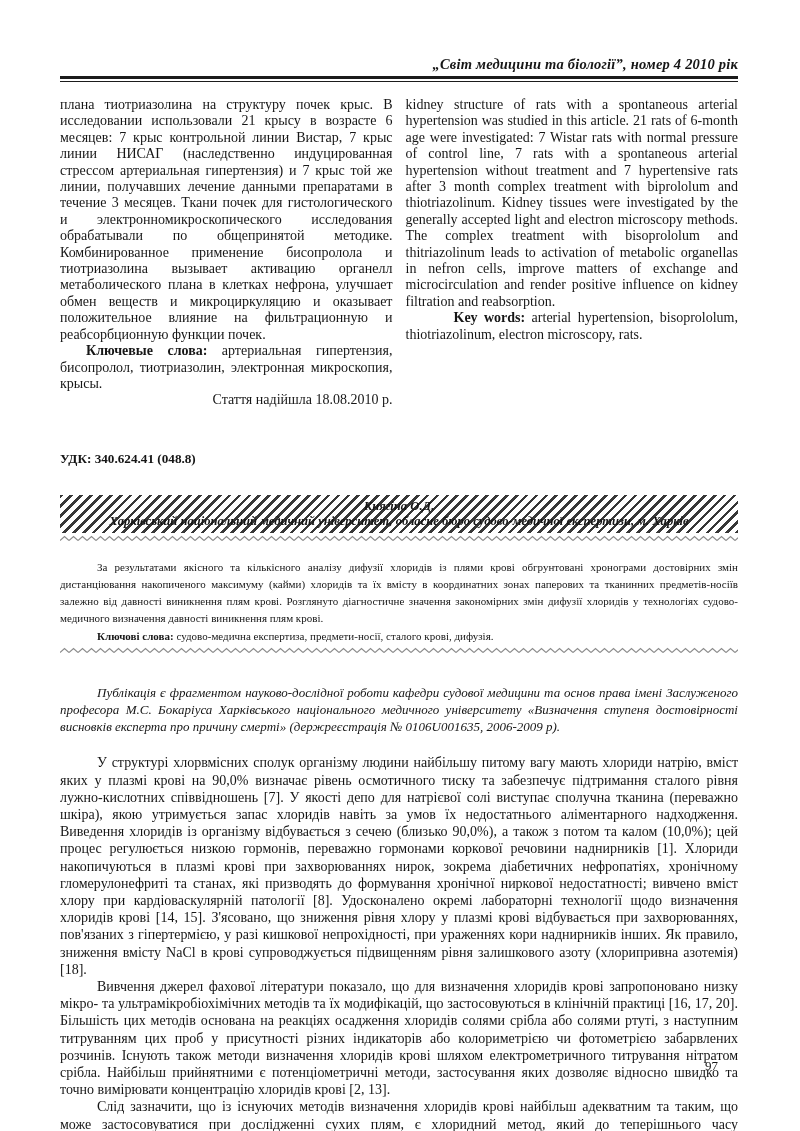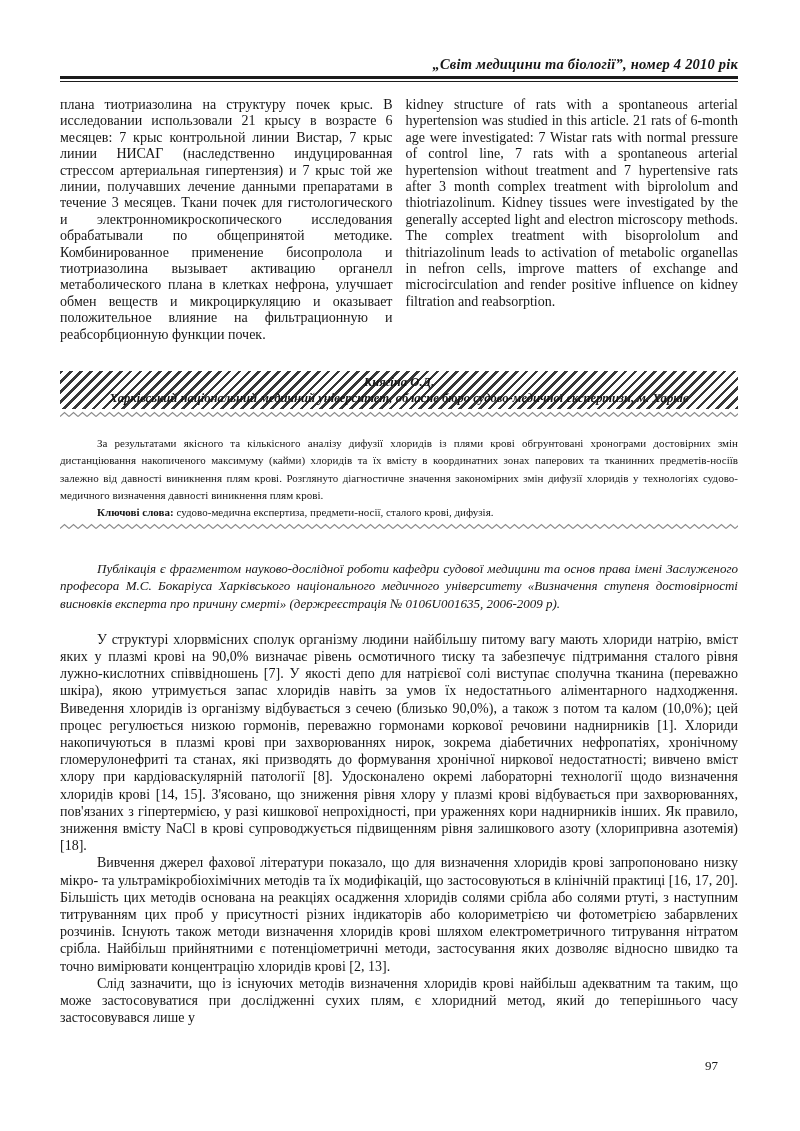--- a/index.html
+++ b/index.html
@@ -56,26 +56,30 @@
 <body>
 
 <div class="page">
 
   <div class="journal-line">„Світ медицини та біології”, номер 4 2010 рік</div>
   <div class="header-rule"></div>
 
   <div class="two-col">
     <div class="col">
       <p>плана тиотриазолина на структуру почек крыс. В исследовании использовали 21 крысу в возрасте 6 месяцев: 7 крыс контрольной линии Вистар, 7 крыс линии НИСАГ (наследственно индуцированная стрессом артериальная гипертензия) и 7 крыс той же линии, получавших лечение данными препаратами в течение 3 месяцев. Ткани почек для гистологического и электронномикроскопического исследования обрабатывали по общепринятой методике. Комбинированное применение бисопролола и тиотриазолина вызывает активацию органелл метаболического плана в клетках нефрона, улучшает обмен веществ и микроциркуляцию и оказывает положительное влияние на фильтрационную и реабсорбционную функции почек.</p>
+      <p class="kw-ru"><b class="inline-label">Ключевые слова:</b> <span>артериальная гипертензия, бисопролол, тиотриазолин, электронная микроскопия, крысы.</span></p>
+      <p class="received">Стаття надійшла 18.08.2010 р.</p>
     </div>
     <div class="col">
       <p>kidney structure of rats with a spontaneous arterial hypertension was studied in this article. 21 rats of 6-month age were investigated: 7 Wistar rats with normal pressure of control line, 7 rats with a spontaneous arterial hypertension without treatment and 7 hypertensive rats after 3 month complex treatment with biprololum and thiotriazolinum. Kidney tissues were investigated by the generally accepted light and electron microscopy methods. The complex treatment with bisoprololum and thitriazolinum leads to activation of metabolic organellas in nefron cells, improve matters of exchange and microcirculation and render positive influence on kidney filtration and reabsorption.</p>
+      <p class="kw-en"><b class="inline-label">Key words:</b> <span>arterial hypertension, bisoprololum, thiotriazolinum, electron microscopy, rats.</span></p>
     </div>
   </div>
 
+  <div class="udc">УДК: 340.624.41 (048.8)</div>
 
   <div class="author-block">
     <div>Княгіна О.Д.</div>
     <div>Харківський національний медичний університет, обласне бюро судово-медичної експертизи, м. Харків</div>
     <div class="hatch"></div>
   </div>
 
 
   <svg class="zigzag" height="7" preserveAspectRatio="none">
     <defs>

